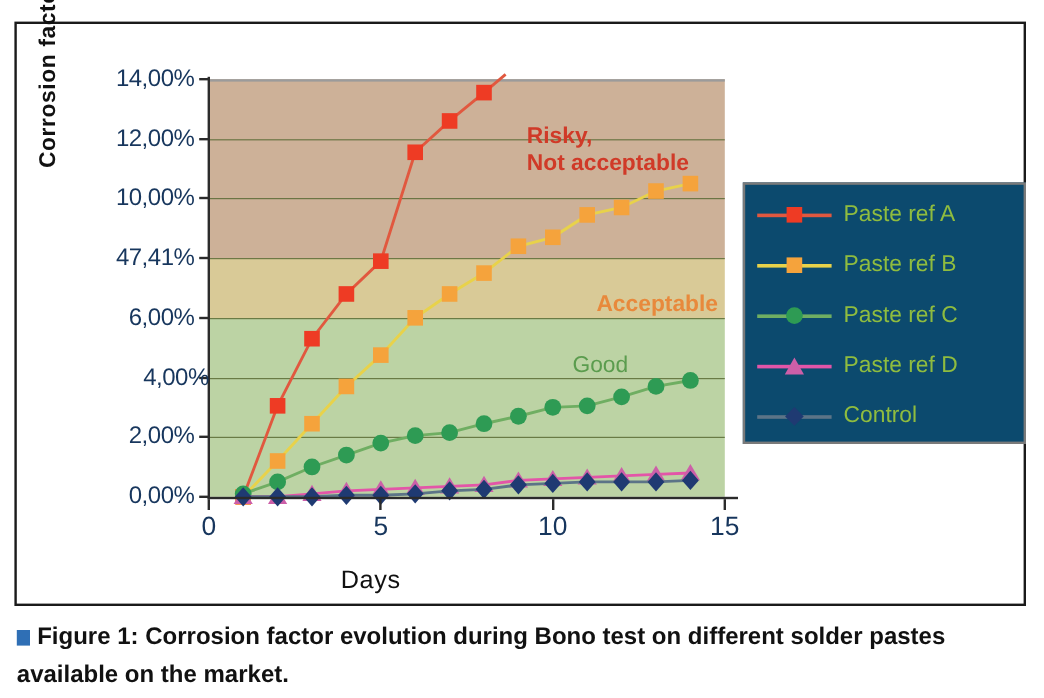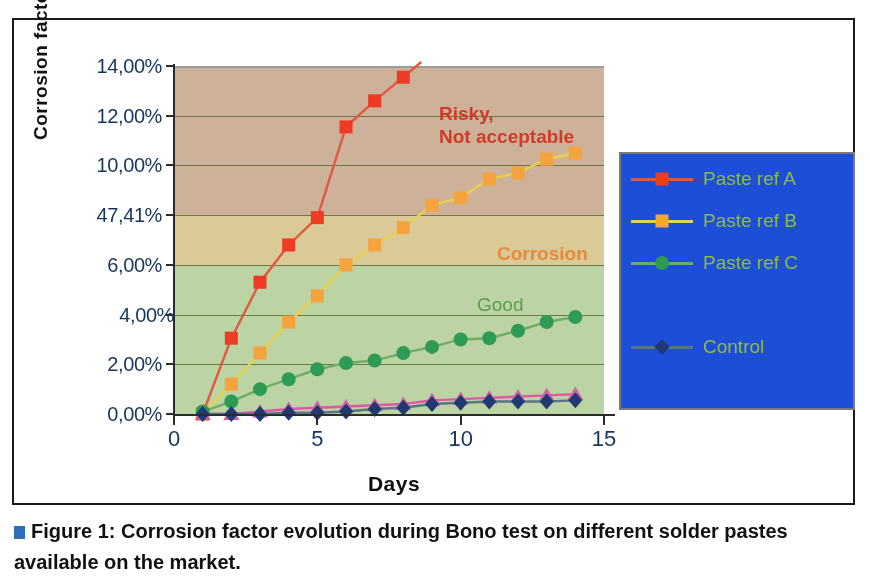--- a/index.html
+++ b/index.html
@@ -39,34 +39,34 @@
     font-size:22px;color:#17365d;font-weight:400;
   }
 
   .axis-title-y{
     position:absolute;left:16px;top:120px;width:200px;
     transform:rotate(-90deg);transform-origin:left top;
     font-size:19px;font-weight:bold;color:#111;letter-spacing:.5px;
     white-space:nowrap;
   }
   .axis-title-x{
-    position:absolute;left:270px;top:452px;width:220px;text-align:center;
-    font-size:21px;font-weight:bold;color:#111;letter-spacing:.5px;
+    position:absolute;left:270px;top:452px;width:220px;
+    font-size:21px;font-weight:normal;color:#111;letter-spacing:.5px;
   }
 
   
   .band-note{position:absolute;font-weight:bold;white-space:pre-line;line-height:1.22;}
   .note-risky{font-size:19px;color:#d03a28;left:425px;top:82px;}
   .note-acceptable{font-size:19px;color:#e8893c;left:483px;top:222px;}
   .note-good{font-size:19px;color:#5b9c4e;font-weight:normal;left:463px;top:273px;}
 
   
   .legend-box{
-    position:absolute;left:605px;top:132px;width:236px;height:258px;
-    background:#1d4ed8;border:2px solid #7a7a7a;box-sizing:border-box;
+    position:absolute;left:605px;top:132px;width:236px;height:218px;
+    background:#0c4a6e;border:2px solid #7a7a7a;box-sizing:border-box;
   }
   .legend-row{position:absolute;left:10px;height:26px;display:flex;align-items:center;}
   .legend-swatch{position:relative;width:62px;height:20px;margin-right:10px;flex:0 0 auto;}
   .legend-line{position:absolute;top:9px;left:0;width:62px;height:3px;}
   .legend-mark{position:absolute;top:50%;left:50%;transform:translate(-50%,-50%);}
   .legend-text{font-size:19px;color:#8fbc3f;white-space:nowrap;}
 
   
   .m-square{width:13px;height:13px;}
   .m-circle{width:14px;height:14px;border-radius:50%;}
@@ -219,21 +219,21 @@
         <div class="xlabel-txt" style="left: 416.667px;">10</div>
         <div class="tick-x" style="left: 589px;"></div>
         <div class="xlabel-txt" style="left: 560px;">15</div>
       </div>
 
     <div class="axis-title-y">Corrosion factor</div>
     <div class="axis-title-x">Days</div>
 
     <div class="band-note note-risky">Risky,
 Not acceptable</div>
-    <div class="band-note note-acceptable">Corrosion</div>
+    <div class="band-note note-acceptable">Acceptable</div>
     <div class="band-note note-good">Good</div>
 
     <div class="legend-box" id="legend-box">
         <div class="legend-row" style="top: 12px;">
           <div class="legend-swatch">
             <div class="legend-line" style="background: rgb(225, 88, 63);"></div>
             <div class="legend-mark m-square" style="background: rgb(238, 59, 36);"></div>
           </div>
           <span class="legend-text">Paste ref A</span>
         </div>
@@ -243,20 +243,27 @@
             <div class="legend-mark m-circle" style="background: rgb(46, 155, 84);"></div>
           </div>
           <span class="legend-text">Paste ref C</span>
         </div>
         <div class="legend-row" style="top: 54px;">
           <div class="legend-swatch">
             <div class="legend-line" style="background: rgb(232, 210, 74);"></div>
             <div class="legend-mark m-square" style="background: rgb(245, 163, 60);"></div>
           </div>
           <span class="legend-text">Paste ref B</span>
+        </div>
+        <div class="legend-row" style="top: 138px;">
+          <div class="legend-swatch">
+            <div class="legend-line" style="background: rgb(227, 85, 168);"></div>
+            <div class="legend-mark m-tri" style="border-bottom: 14px solid rgb(204, 95, 168);"></div>
+          </div>
+          <span class="legend-text">Paste ref D</span>
         </div>
         <div class="legend-row" style="top: 180px;">
           <div class="legend-swatch">
             <div class="legend-line" style="background: rgb(92, 116, 135);"></div>
             <div class="legend-mark m-diamond" style="background: rgb(31, 58, 114);"></div>
           </div>
           <span class="legend-text">Control</span>
         </div>
       </div>
 

